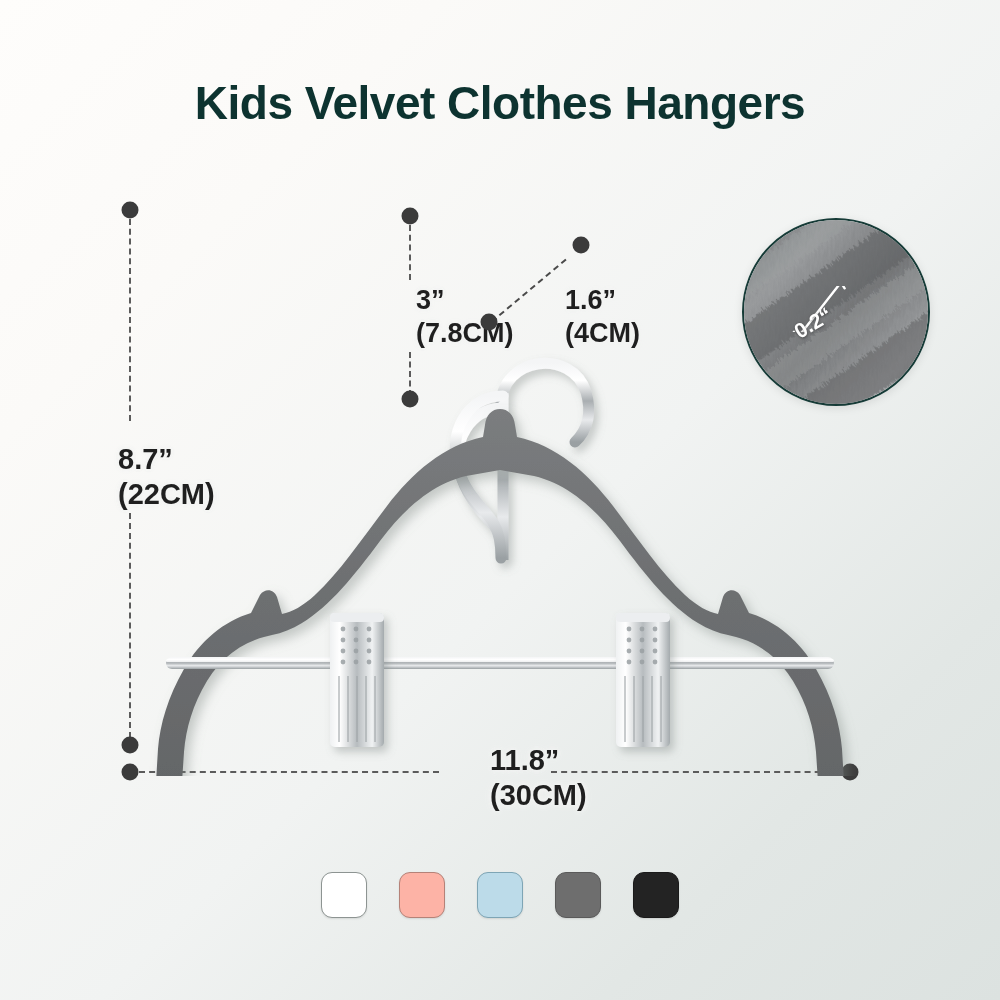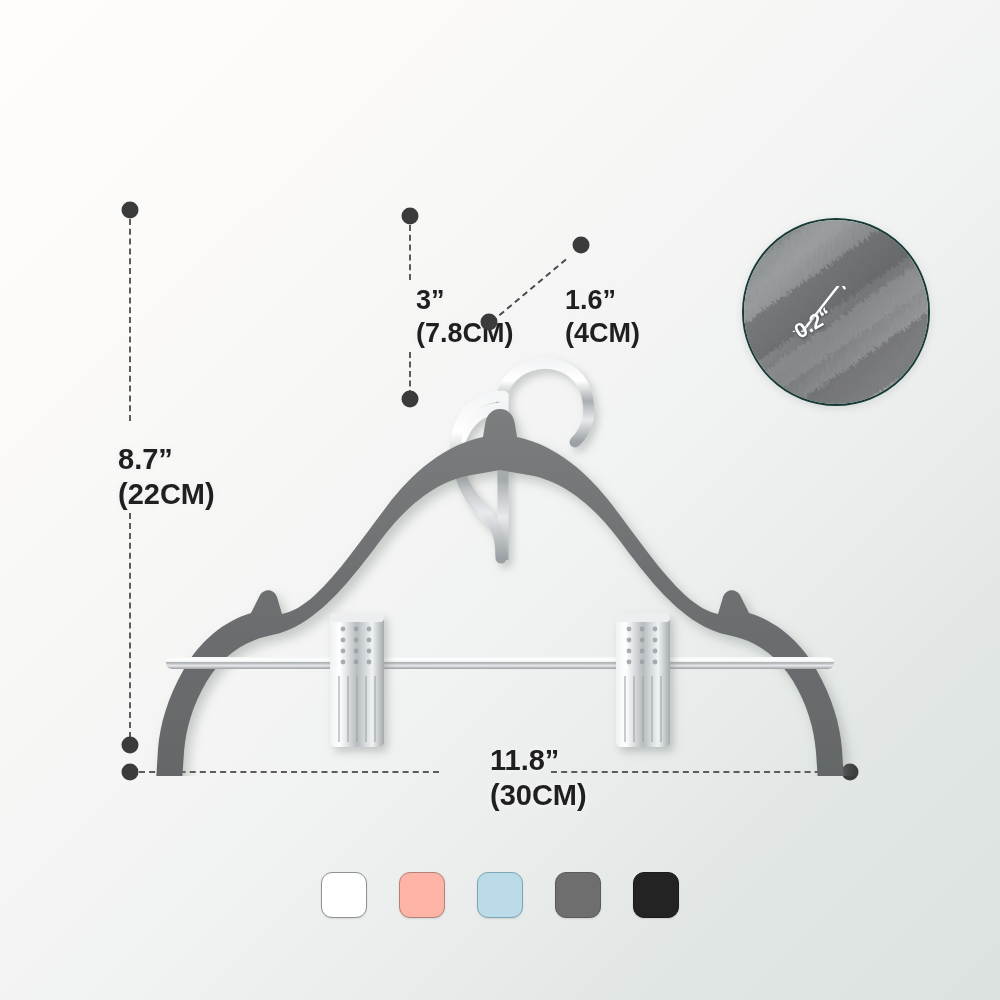--- a/index.html
+++ b/index.html
@@ -60,20 +60,21 @@
   #swatches { position:absolute; left:0; top:872px; width:1000px;
               display:flex; justify-content:center; gap:32px; }
   .swatch { width:46px; height:46px; border-radius:11px;
             box-shadow:0 1px 2px rgba(0,0,0,.10); }
 </style>
 </head>
 <body>
 
 <div class="stage">
 
+  <div id="title">Kids Velvet Clothes Hangers</div>
 
   <div class="dot" style="left:130px; top:210px;"></div>
   <div class="vline" style="left:130px; top:219px; height:202px;"></div>
   <div class="dimlabel" id="dim-height-label">
     <span>8.7”</span>
     <span class="l2">(22CM)</span>
   </div>
   <div class="vline" style="left:130px; top:513px; height:225px;"></div>
   <div class="dot" style="left:130px; top:745px;"></div>
 

